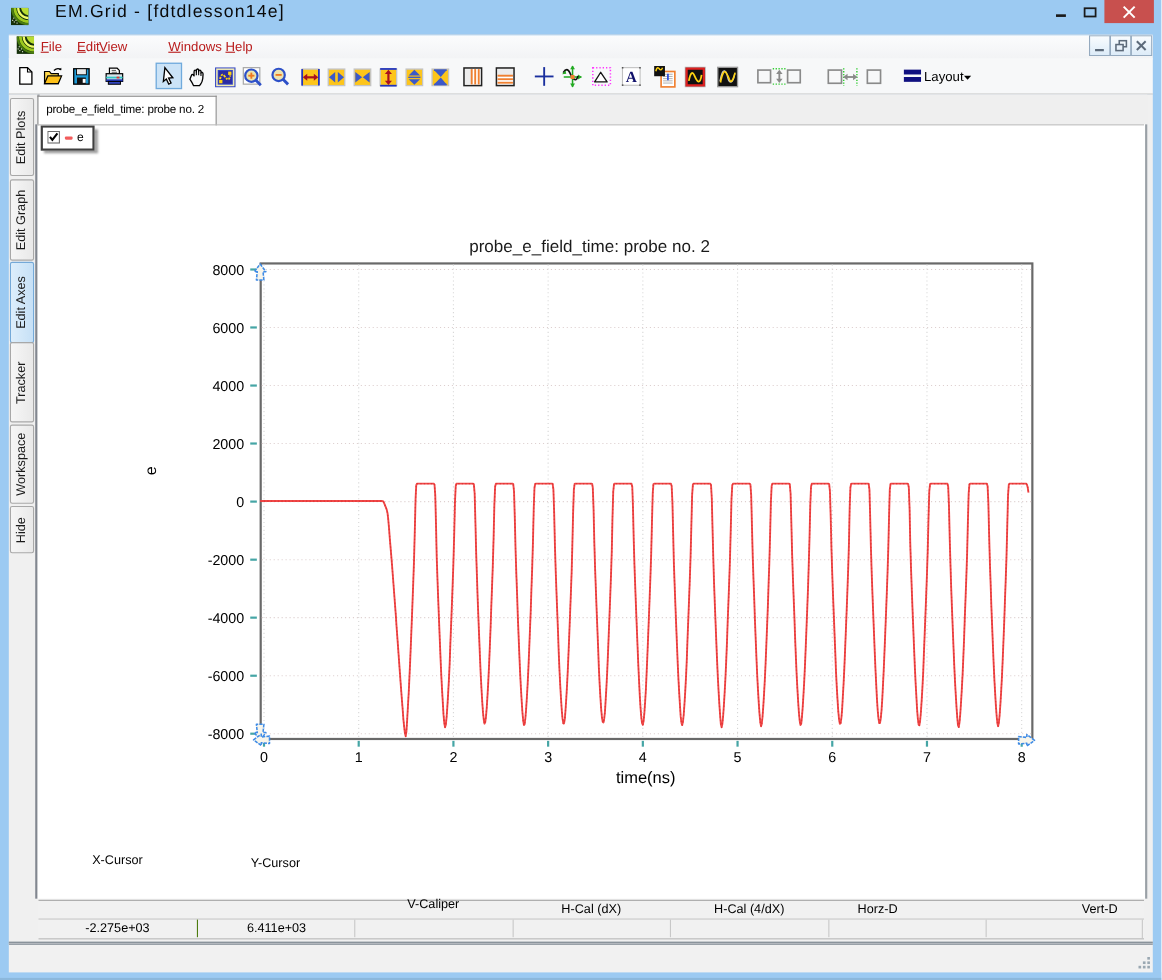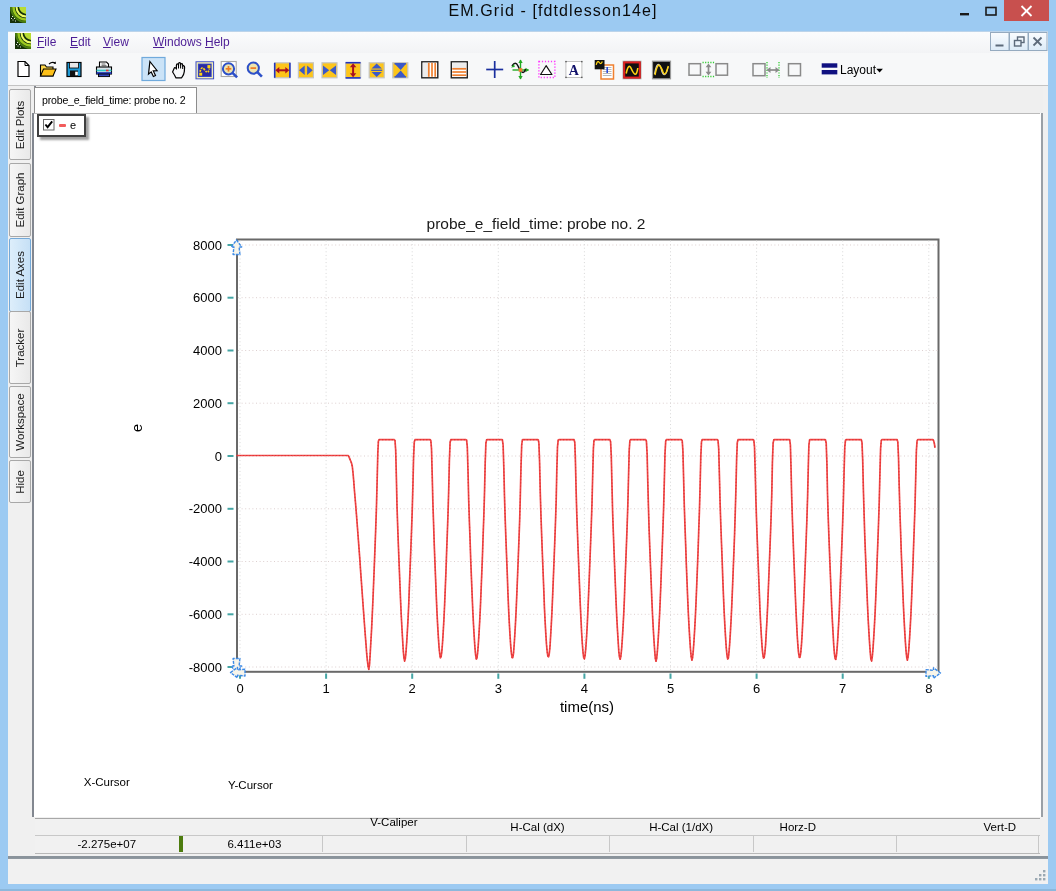--- a/index.html
+++ b/index.html
@@ -1,19 +1,19 @@
 <!DOCTYPE html>
 <html><head><meta charset="utf-8">
 <style>
 html,body{margin:0;padding:0}
 #win{position:relative;width:1056px;height:891px;background:#9ccaf2;font-family:"Liberation Sans",sans-serif;overflow:hidden}
 .a{position:absolute}
-#title{left:0;top:0;width:1056px;height:21px;line-height:22px;text-align:center;font-size:16px;letter-spacing:1.1px;color:#0a0a0a}
+#title{left:0;top:0;width:1056px;height:21px;line-height:22px;font-size:16px;letter-spacing:1.1px;color:#0a0a0a}
 #menubar{left:8px;top:31px;width:1040px;height:22px;background:linear-gradient(#fbfcfd,#f2f3f5);border-top:1px solid #bcd4ea}
-.mi{position:absolute;top:35px;font-size:12px;color:#4c1d95}
+.mi{position:absolute;top:35px;font-size:12px;color:#b91c1c}
 #toolbar{left:8px;top:53px;width:1040px;height:32px;background:#f7f8f9;border-bottom:1px solid #c3c3c3}
 #client{left:8px;top:86px;width:1040px;height:772px;background:#f0f0f0}
 #panel{left:32px;top:113px;width:1007px;height:704px;background:#fff;border-left:2px solid #828790;border-right:2px solid #9aa0a6}
 #tabstrip{left:34px;top:86px;width:1007px;height:27px;background:#efefef;border-left:2px solid #828790}
 #atab{left:34px;top:87px;width:163px;height:27px;background:#fff;border:1px solid #8c8c8c;border-bottom:none;font-size:10.6px;line-height:25px;padding-left:7px;box-sizing:border-box;color:#000;white-space:nowrap;letter-spacing:-0.2px}
 .vtab{position:absolute;left:8.5px;width:20.5px;background:linear-gradient(90deg,#f6f6f6,#e9e9e9);border:1px solid #a8a8a8;border-radius:2px}
 .vtab span{position:absolute;left:50%;top:50%;transform:translate(-50%,-50%) rotate(-90deg);white-space:nowrap;font-size:11.5px;color:#1a1a1a}
 .vtab.sel{background:linear-gradient(90deg,#ddeefb,#c6e0f6);border-color:#74a9d8}
 #legend{left:37px;top:114px;width:45px;height:19px;background:#fff;border:2px solid #404040;box-shadow:3px 3px 2px rgba(110,110,110,0.65)}
 .tc{text-align:center;font-size:11.5px;color:#000}
@@ -55,21 +55,21 @@
 <g fill="#e2e8da">
         <rect x="2" y="9" width="1" height="1"></rect>
         <rect x="4" y="11" width="1" height="1"></rect>
         <rect x="2.5" y="12.5" width="1" height="1"></rect>
         <rect x="5" y="13.5" width="1" height="1"></rect>
         <rect x="1" y="11" width="1" height="1"></rect>
       </g>
 </svg>
   <span class="mi" style="left:37px"><u>F</u>ile</span>
   <span class="mi" style="left:70px"><u>E</u>dit</span>
-  <span class="mi" style="left:103px"><u>V</u>iew</span>
+  <span class="mi" style="left:90px"><u>V</u>iew</span>
   <span class="mi" style="left:153px"><u>W</u>indows</span>
   <span class="mi" style="left:205px"><u>H</u>elp</span>
   <svg class="a" style="left:990px;top:31.5px" width="58" height="19">
 <defs>
         <linearGradient id="mb" x1="0" y1="0" x2="0" y2="1">
           <stop offset="0" stop-color="#fafcfe"></stop>
           <stop offset="1" stop-color="#dcebf8"></stop>
         </linearGradient>
       </defs>
 <g stroke="#95aabf" fill="url(#mb)">
@@ -368,26 +368,26 @@
         <path d="M2.4,5.5 L4.6,8.2 L9.2,2.3" fill="none" stroke="#000" stroke-width="1.9"></path>
       </svg>
     <div class="a" style="left:20px;top:8px;width:6.5px;height:2.6px;background:#f25c5c;border-radius:1px"></div>
     <span class="a" style="left:31px;top:2.5px;font-size:11px">e</span>
   </div>
   <div class="a" style="left:35px;top:818px;width:1005px;height:36px;background:#f1f1f1;border-top:1px solid #a8a8a8"></div>
   <div class="a tc" style="left:35.0px;top:774px;width:143.6px;height:16px;line-height:16px">X-Cursor</div>
     <div class="a tc" style="left:178.6px;top:777px;width:143.6px;height:16px;line-height:16px">Y-Cursor</div>
     <div class="a tc" style="left:322.1px;top:814px;width:143.6px;height:16px;line-height:16px">V-Caliper</div>
     <div class="a tc" style="left:465.7px;top:819px;width:143.6px;height:16px;line-height:16px">H-Cal (dX)</div>
-    <div class="a tc" style="left:609.3px;top:819px;width:143.6px;height:16px;line-height:16px">H-Cal (1/dX)</div>
+    <div class="a tc" style="left:609.3px;top:819px;width:143.6px;height:16px;line-height:16px">H-Cal (4/dX)</div>
     <div class="a tc" style="left:726px;top:819px;width:143.6px;height:16px;line-height:16px">Horz-D</div>
     <div class="a tc" style="left:928px;top:819px;width:143.6px;height:16px;line-height:16px">Vert-D</div>
   <div class="a" style="left:35px;top:835px;width:1005px;height:0;border-top:1px solid #c8c8c8"></div>
-  <div class="a tc" style="left:35.0px;top:836px;width:143.6px;height:16px;line-height:16px;border-left:none">-2.275e+07</div>
-    <div class="a tc" style="left:178.6px;top:836px;width:143.6px;height:16px;line-height:16px;border-left:4px solid #4d7c0f">6.411e+03</div>
+  <div class="a tc" style="left:35.0px;top:836px;width:143.6px;height:16px;line-height:16px;border-left:none">-2.275e+03</div>
+    <div class="a tc" style="left:178.6px;top:836px;width:143.6px;height:16px;line-height:16px;border-left:1px solid #4d7c0f">6.411e+03</div>
     <div class="a tc" style="left:322.1px;top:836px;width:143.6px;height:16px;line-height:16px;border-left:1px solid #c8c8c8"></div>
     <div class="a tc" style="left:465.7px;top:836px;width:143.6px;height:16px;line-height:16px;border-left:1px solid #c8c8c8"></div>
     <div class="a tc" style="left:609.3px;top:836px;width:143.6px;height:16px;line-height:16px;border-left:1px solid #c8c8c8"></div>
     <div class="a tc" style="left:752.9px;top:836px;width:143.6px;height:16px;line-height:16px;border-left:1px solid #c8c8c8"></div>
     <div class="a tc" style="left:896.4px;top:836px;width:143.6px;height:16px;line-height:16px;border-left:1px solid #c8c8c8"></div>
   <div class="a" style="left:1038px;top:836px;width:1px;height:17px;background:#c8c8c8"></div>
   <div class="a" style="left:35px;top:853px;width:1005px;height:0;border-top:1px solid #b8b8b8"></div>
   <div class="a" style="left:8px;top:856px;width:1040px;height:1.5px;background:#8a939b"></div>
     <div class="a" style="left:8px;top:857.5px;width:1040px;height:1px;background:#fafafa"></div>
   <div class="a" id="statusbar"></div>

